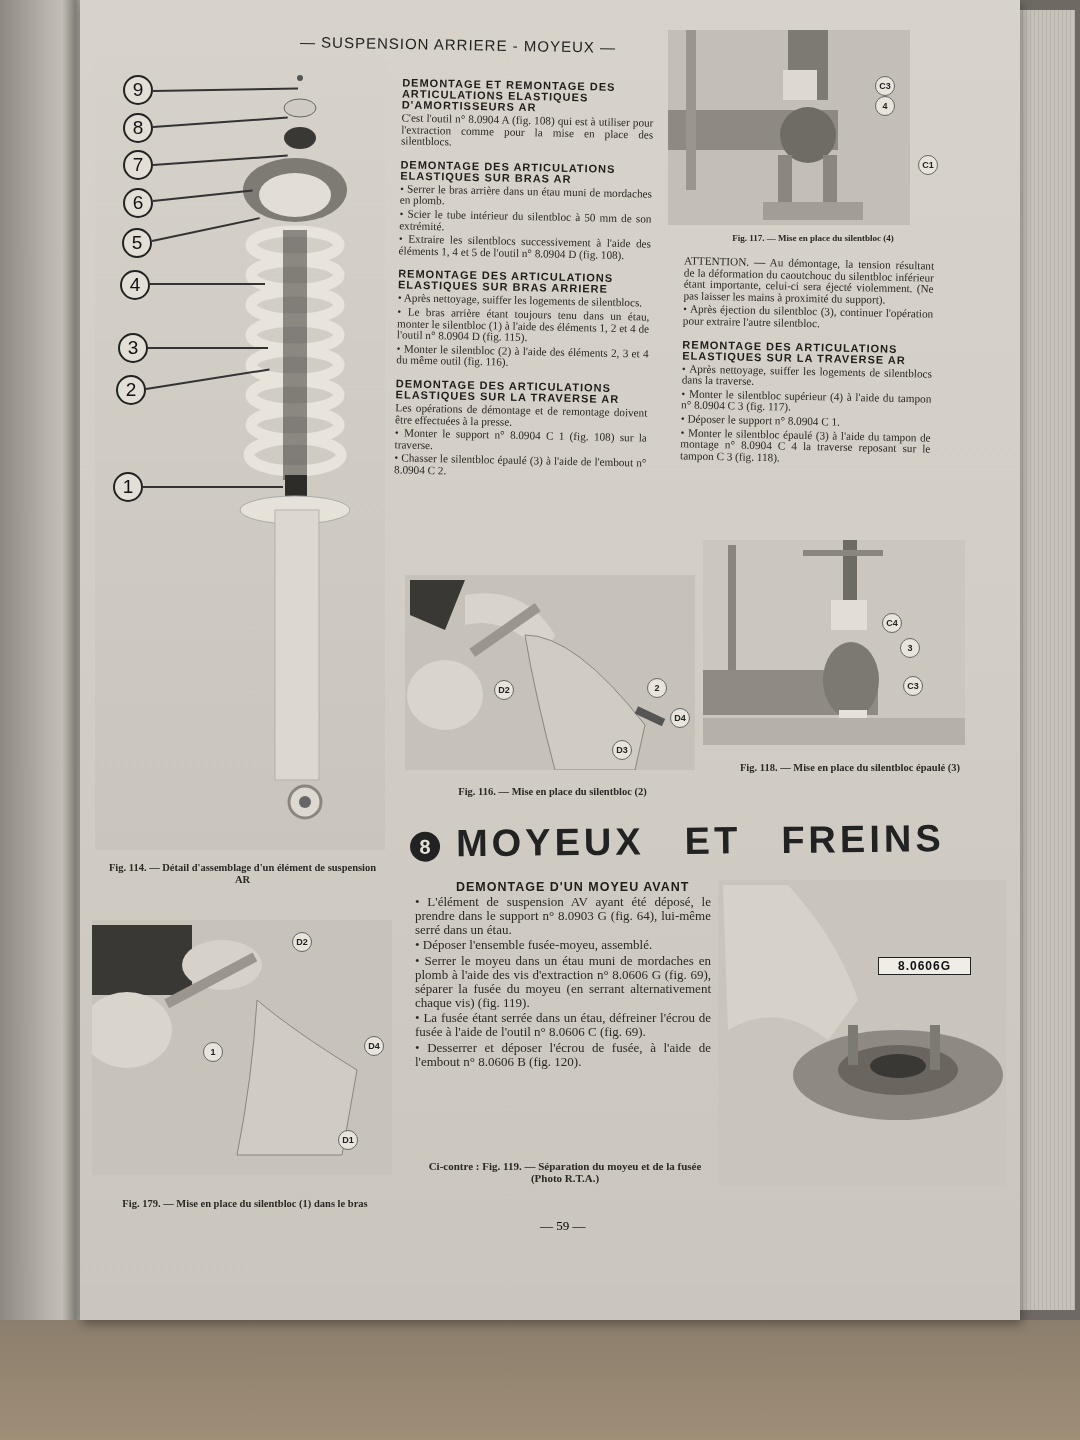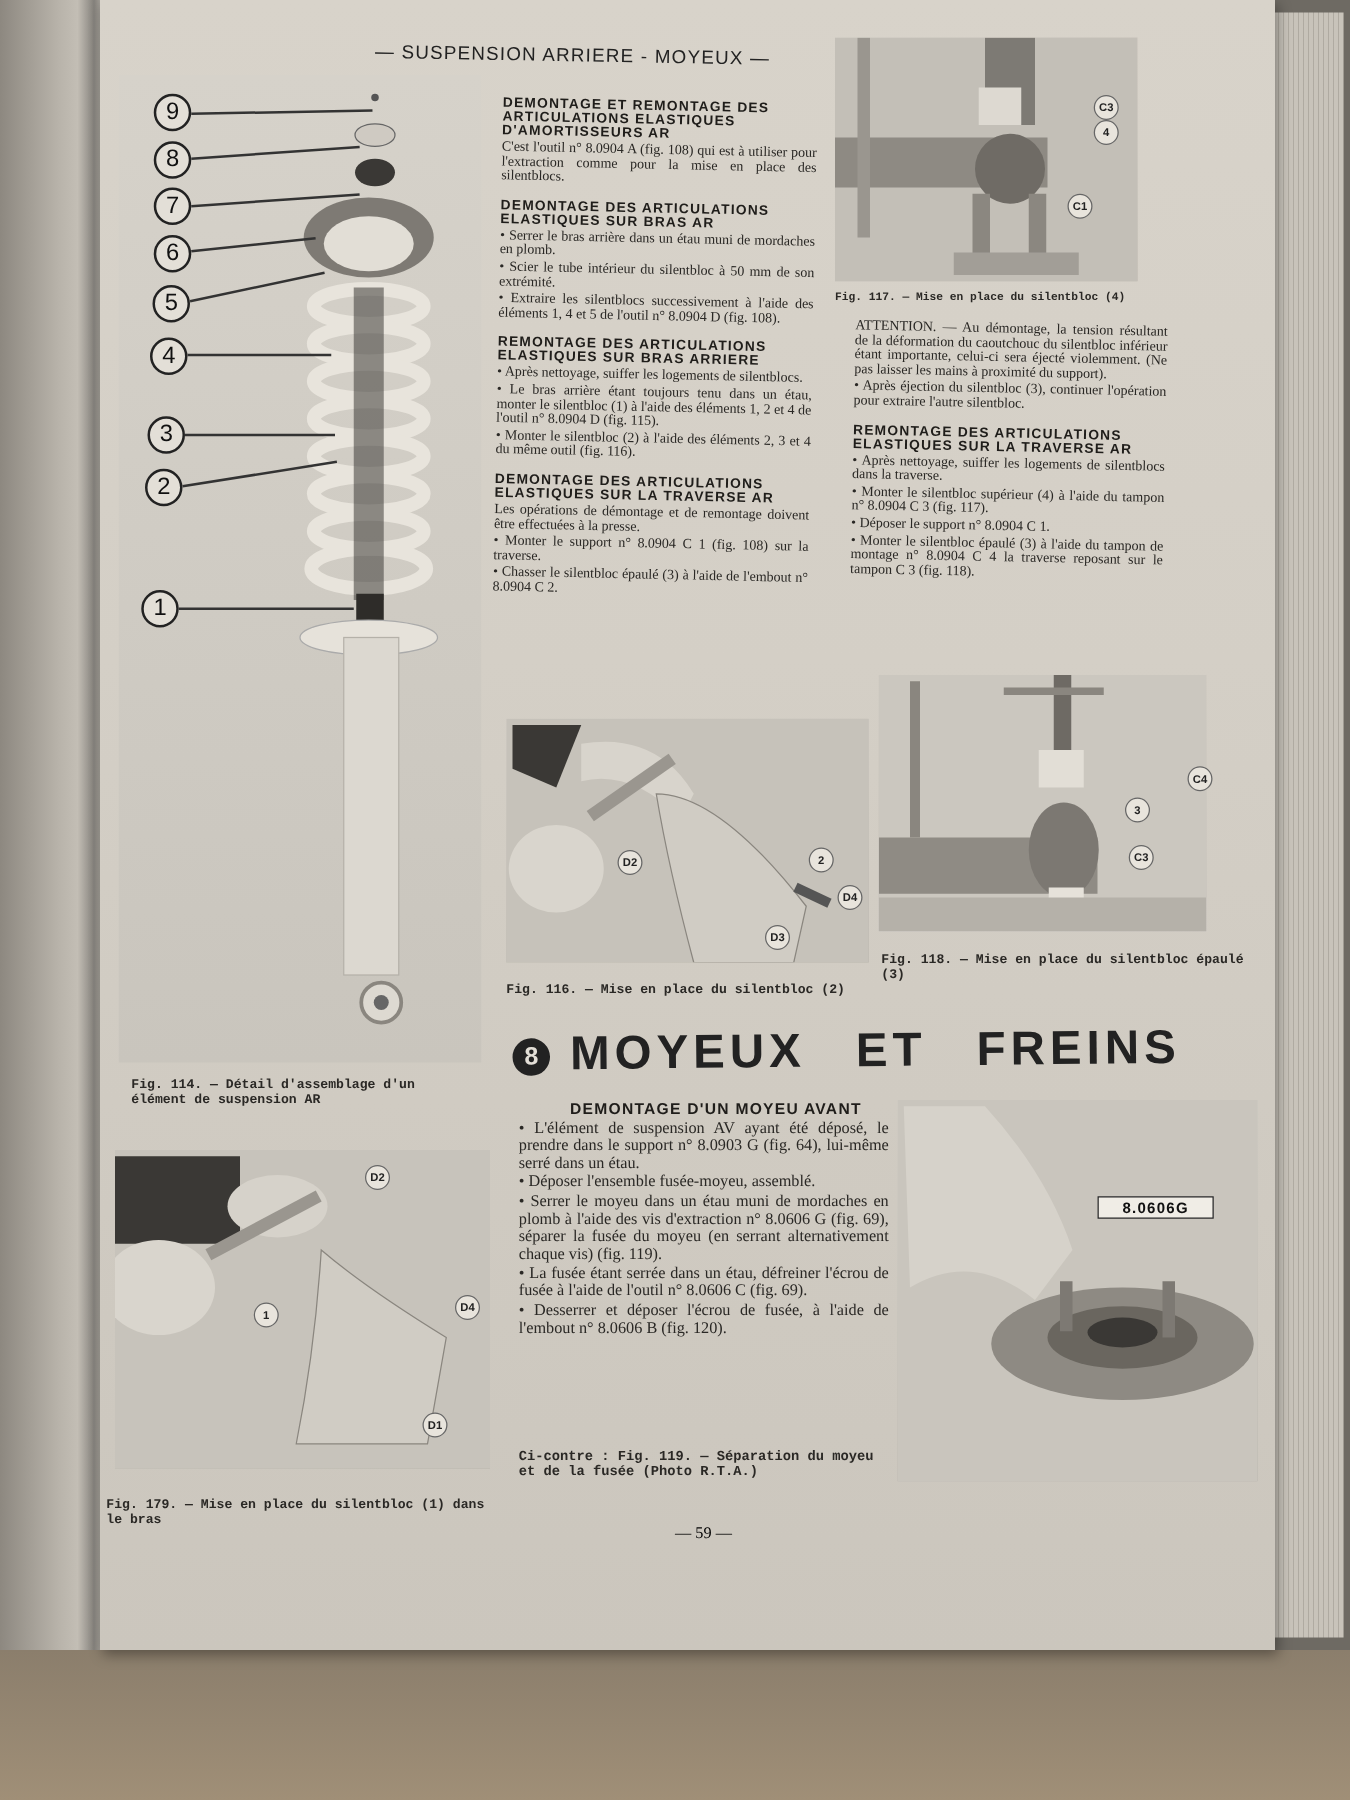--- a/index.html
+++ b/index.html
@@ -8,21 +8,21 @@
   .spine{position:absolute;left:62px;top:0;width:22px;height:1440px;background:linear-gradient(90deg,rgba(0,0,0,0) 0%,rgba(0,0,0,.35) 60%,rgba(0,0,0,.1) 100%);}
   .page{position:absolute;left:80px;top:0;width:940px;height:1320px;background:linear-gradient(180deg,#d8d3ca 0%,#d4cfc6 40%,#cbc6bd 100%);box-shadow:2px 4px 10px rgba(0,0,0,.35);}
   .pagestack{position:absolute;left:1015px;top:10px;width:60px;height:1300px;background:repeating-linear-gradient(90deg,#c8c3ba 0px,#c8c3ba 3px,#a9a49b 4px);}
   .table-surface{position:absolute;left:0;top:1320px;width:1080px;height:120px;background:linear-gradient(180deg,#8b7e6c,#a08f77);}
   .header{position:absolute;left:300px;top:36px;font-family:"Liberation Sans",sans-serif;font-size:15px;letter-spacing:1px;color:#222;transform:rotate(1deg);}
   .col{position:absolute;font-family:"Liberation Serif",serif;font-size:11.2px;line-height:11.6px;color:#2a2825;}
   .h{font-family:"Liberation Sans",sans-serif;font-weight:bold;font-size:11px;line-height:11px;letter-spacing:1px;color:#1f1d1a;margin:0 0 2px 0;text-transform:uppercase;}
   .p{margin:0 0 2px 0;text-align:justify;}
   .blk{margin-bottom:12px;}
   .figure{position:absolute;background:linear-gradient(160deg,#cfcbc3,#b8b4ac);overflow:hidden;}
-  .cap{position:absolute;font-family:Liberation Mono, monospace;font-weight:bold;font-size:10.5px;color:#2a2825;text-align:left;line-height:12px;}
+  .cap{position:absolute;font-family:Liberation Serif, serif;font-weight:bold;font-size:10.5px;color:#2a2825;text-align:center;line-height:12px;}
   .callout{position:absolute;width:26px;height:26px;border:2px solid #222;border-radius:50%;background:#e3dfd7;font-family:"Liberation Sans",sans-serif;font-size:19px;line-height:26px;text-align:center;color:#111;}
   .leader{position:absolute;height:1.5px;background:#333;transform-origin:left center;}
   .tag{position:absolute;width:18px;height:18px;border-radius:50%;background:#e8e4dc;border:1px solid #666;font-family:"Liberation Sans",sans-serif;font-size:9px;line-height:18px;text-align:center;color:#222;font-weight:bold;}
   .chapter{position:absolute;left:410px;top:820px;font-family:"Liberation Sans",sans-serif;font-weight:900;font-size:38px;letter-spacing:4px;color:#222;white-space:nowrap;transform:rotate(-0.6deg);}
   .chap-num{display:inline-block;width:30px;height:30px;border-radius:50%;background:#222;color:#e3dfd7;font-size:20px;line-height:30px;text-align:center;vertical-align:middle;margin-right:16px;letter-spacing:0;}
   .sp{display:inline-block;width:40px;}
   .pagenum{position:absolute;left:540px;top:1218px;font-family:"Liberation Serif",serif;font-size:13px;color:#000000;}
 </style>
 </head>
 <body>
@@ -89,21 +89,21 @@
     <rect x="115" y="40" width="34" height="30" fill="#ddd9d1"></rect>
     <circle cx="140" cy="105" r="28" fill="#6f6b65"></circle>
     <rect x="110" y="125" width="14" height="55" fill="#8b8780"></rect>
     <rect x="155" y="125" width="14" height="55" fill="#8b8780"></rect>
     <rect x="95" y="172" width="100" height="18" fill="#a29e97"></rect>
     <rect x="18" y="0" width="10" height="160" fill="#9a968f"></rect>
   </svg>
 </div>
 <div class="tag" style="left:875px;top:76px;">C3</div>
 <div class="tag" style="left:875px;top:96px;">4</div>
-<div class="tag" style="left:854px;top:155px;">C1</div>
+<div class="tag" style="left:918px;top:155px;">C1</div>
 <div class="cap" style="left:668px;top:232px;width:290px;font-size:9px;">Fig. 117. — Mise en place du silentbloc (4)</div>
 
 <div class="col" style="left:398px;top:80px;width:252px;transform:rotate(1.2deg);">
   <div class="blk">
     <div class="h">DEMONTAGE ET REMONTAGE DES ARTICULATIONS ELASTIQUES D'AMORTISSEURS AR</div>
     <div class="p">C'est l'outil n° 8.0904 A (fig. 108) qui est à utiliser pour l'extraction comme pour la mise en place des silentblocs.</div>
   </div>
   <div class="blk">
     <div class="h">DEMONTAGE DES ARTICULATIONS ELASTIQUES SUR BRAS AR</div>
     <div class="p">• Serrer le bras arrière dans un étau muni de mordaches en plomb.</div>
@@ -161,21 +161,21 @@
     <rect x="25" y="5" width="8" height="125" fill="#8a867f"></rect>
     <rect x="140" y="0" width="14" height="60" fill="#6e6a64"></rect>
     <rect x="100" y="10" width="80" height="6" fill="#8a867f"></rect>
     <rect x="128" y="60" width="36" height="30" fill="#e2ded6"></rect>
     <rect x="0" y="130" width="175" height="45" fill="#8f8b84"></rect>
     <ellipse cx="148" cy="140" rx="28" ry="38" fill="#7c7872"></ellipse>
     <rect x="136" y="170" width="28" height="28" fill="#e6e2da"></rect>
     <rect x="0" y="178" width="262" height="27" fill="#b5b1a9"></rect>
   </svg>
 </div>
-<div class="tag" style="left:950px;top:613px;">C4</div>
+<div class="tag" style="left:882px;top:613px;">C4</div>
 <div class="tag" style="left:900px;top:638px;">3</div>
 <div class="tag" style="left:903px;top:676px;">C3</div>
 <div class="cap" style="left:705px;top:762px;width:290px;">Fig. 118. — Mise en place du silentbloc épaulé (3)</div>
 
 <div class="chapter">
   <span class="chap-num">8</span><span>MOYEUX</span><span class="sp"></span><span>ET</span><span class="sp"></span><span>FREINS</span>
 </div>
 
 <div class="col" style="left:415px;top:882px;width:296px;font-size:13px;line-height:13.8px;">
   <div class="h" style="font-size:12.5px;padding-left:41px;">DEMONTAGE D'UN MOYEU AVANT</div>

